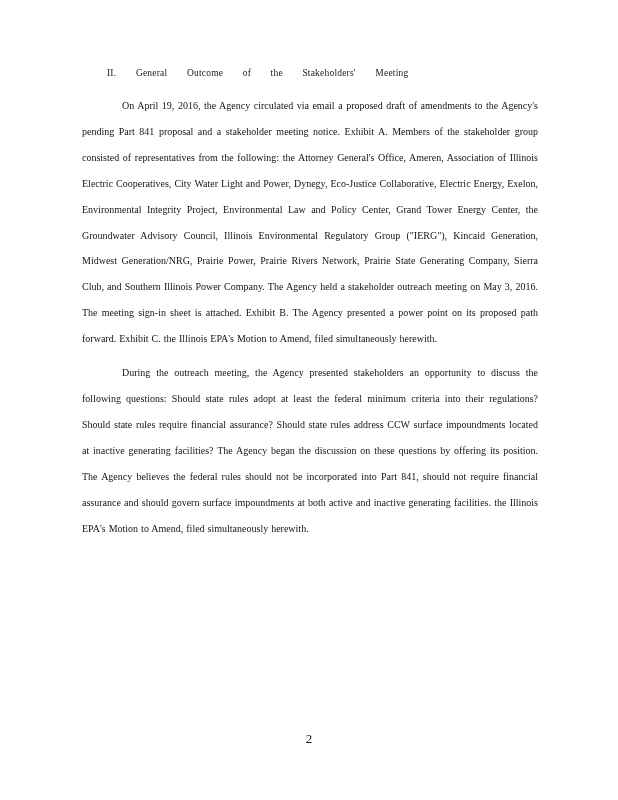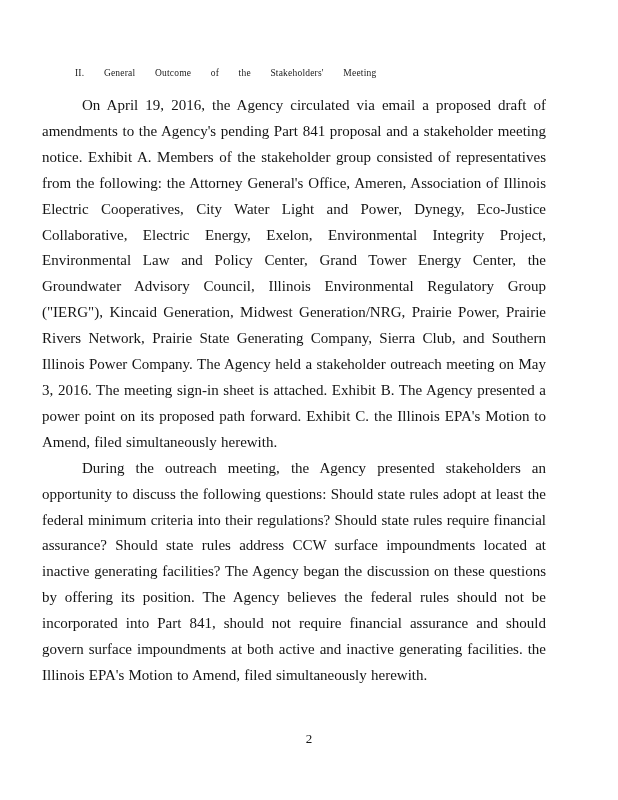--- a/index.html
+++ b/index.html
@@ -11,39 +11,39 @@
     width: 618px;
     height: 800px;
     font-family: "Liberation Serif", serif;
     color: #141414;
   }
   .page {
     position: relative;
     width: 618px;
     height: 800px;
     box-sizing: border-box;
-    padding: 68px 72px 0 42px;
+    padding: 68px 72px 0 74px;
     background: #ffffff;
     overflow: hidden;
   }
   .heading {
     font-size: 9.5px;
     font-weight: normal;
     color: #1a1a1a;
     margin: 0 0 15px 33px;
     word-spacing: 17px;
     letter-spacing: 0.2px;
     white-space: nowrap;
   }
   .para {
-    font-size: 15px;
+    font-size: 10px;
     line-height: 25.9px;
     text-align: justify;
     text-indent: 40px;
-    margin: 0;
+    margin: 8px;
     word-spacing: 0.5px;
   }
   .page-number {
     position: absolute;
     left: 0;
     right: 0;
     top: 731px;
     text-align: center;
     font-size: 13px;
     color: #141414;

